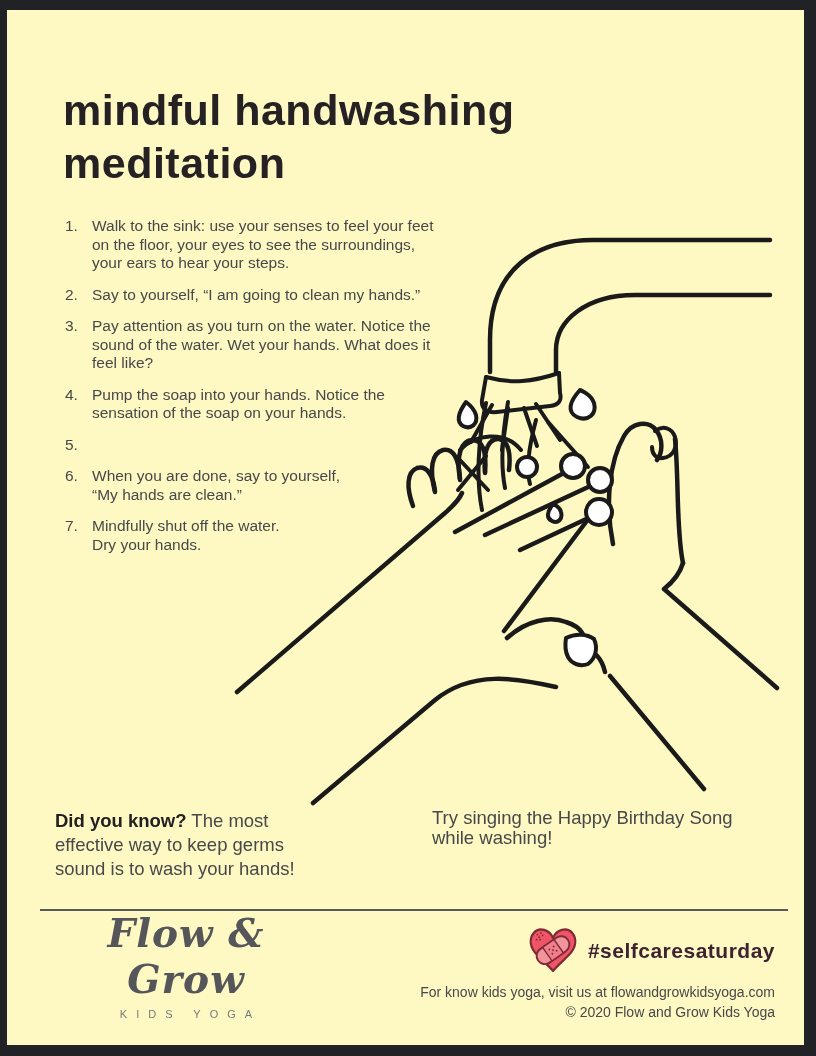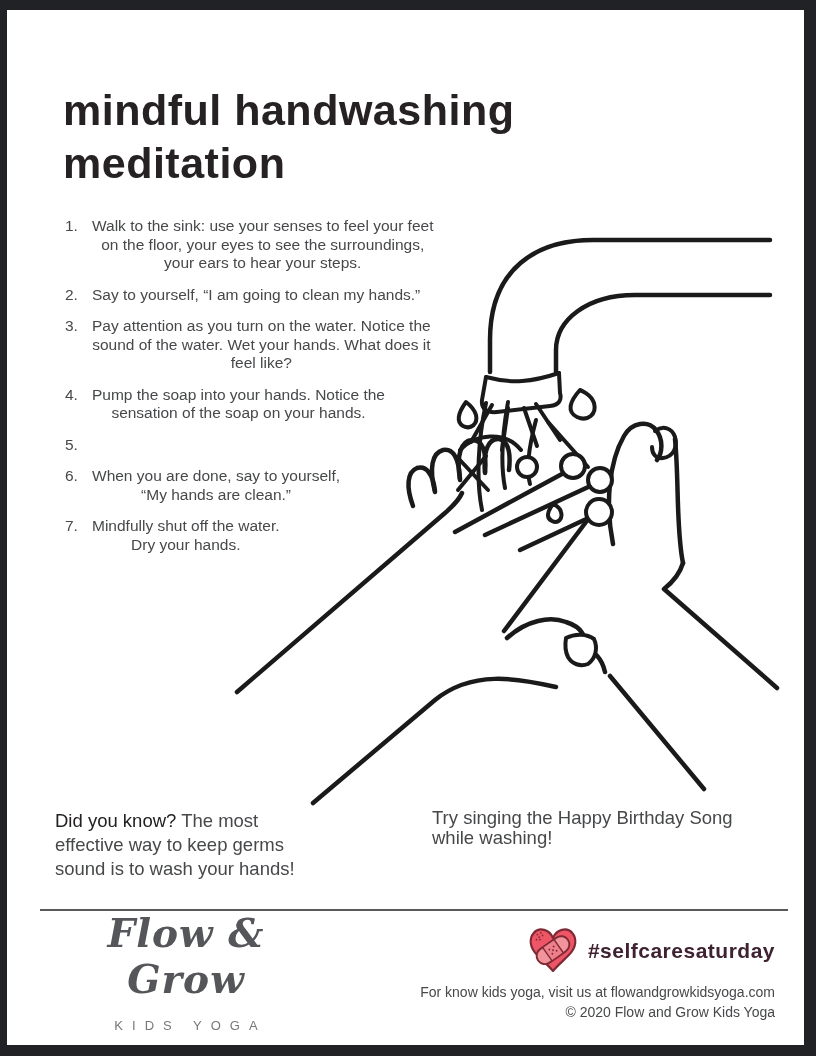--- a/index.html
+++ b/index.html
@@ -3,63 +3,63 @@
 <meta charset="utf-8">
 <style>
   html,body{margin:0;padding:0;}
   body{
     width:816px;height:1056px;position:relative;overflow:hidden;
     background:#212226;
     font-family:"Liberation Sans",sans-serif;
   }
   .page{
     position:absolute;left:7px;top:10px;width:797px;height:1035px;
-    background:#ffffff;
+    background:#fef9c3;
   }
   .title{
     position:absolute;left:56px;top:74px;width:620px;
     font-size:43px;font-weight:700;letter-spacing:0.5px;
     line-height:53px;color:#262223;white-space:pre-line;margin:0;
   }
   .steps{
     position:absolute;left:58px;top:207px;width:385px;
     margin:0;padding:0;list-style:none;
   }
   .steps li{
     display:flex;margin:0 0 13px 0;
     font-size:15.5px;line-height:18.5px;color:#47484a;
   }
   .steps .num{width:27px;flex:0 0 27px;}
-  .steps .txt{white-space:pre-line;text-align:center;}
+  .steps .txt{white-space:pre-line;}
   .illustration{
     position:absolute;left:190px;top:215px;width:600px;height:585px;
   }
   .didknow{
     position:absolute;left:48px;top:799px;width:270px;
     font-size:18.5px;line-height:24px;color:#47484a;white-space:pre-line;
   }
-  .didknow .lead{font-weight:400;color:#232021;margin-top:32px;}
+  .didknow .lead{font-weight:700;color:#232021;margin-top:32px;}
   .wash{
     position:absolute;left:425px;top:798px;width:345px;color:#47484a;
   }
   .wash .head{font-size:17.5px;font-weight:700;color:#232021;margin:0 0 9px 0;}
   .wash .body{font-size:18.5px;line-height:20px;white-space:pre-line;}
   .divider{
     position:absolute;left:33px;top:899px;width:748px;height:0;
     border-top:2px solid #58595b;
   }
   .logo{
     position:absolute;left:44px;top:900px;width:270px;text-align:center;
   }
   .logo-script{
     font-family:"DejaVu Serif",serif;font-style:italic;font-weight:700;
     font-size:39px;color:#55565a;line-height:46px;letter-spacing:1px;
   }
   .logo-sub{
-    font-size:13px;letter-spacing:9px;color:#77787b;margin-top:16px;
+    font-size:11px;letter-spacing:9px;color:#77787b;margin-top:6px;
     padding-left:9px; 
   }
   .foot-right{
     position:absolute;right:29px;top:912px;width:420px;text-align:right;
   }
   .hashtag-row{
     display:flex;align-items:center;justify-content:flex-end;gap:9px;height:58px;
   }
   .hashtag{
     font-size:21px;font-weight:700;color:#3f2232;letter-spacing:0.5px;

